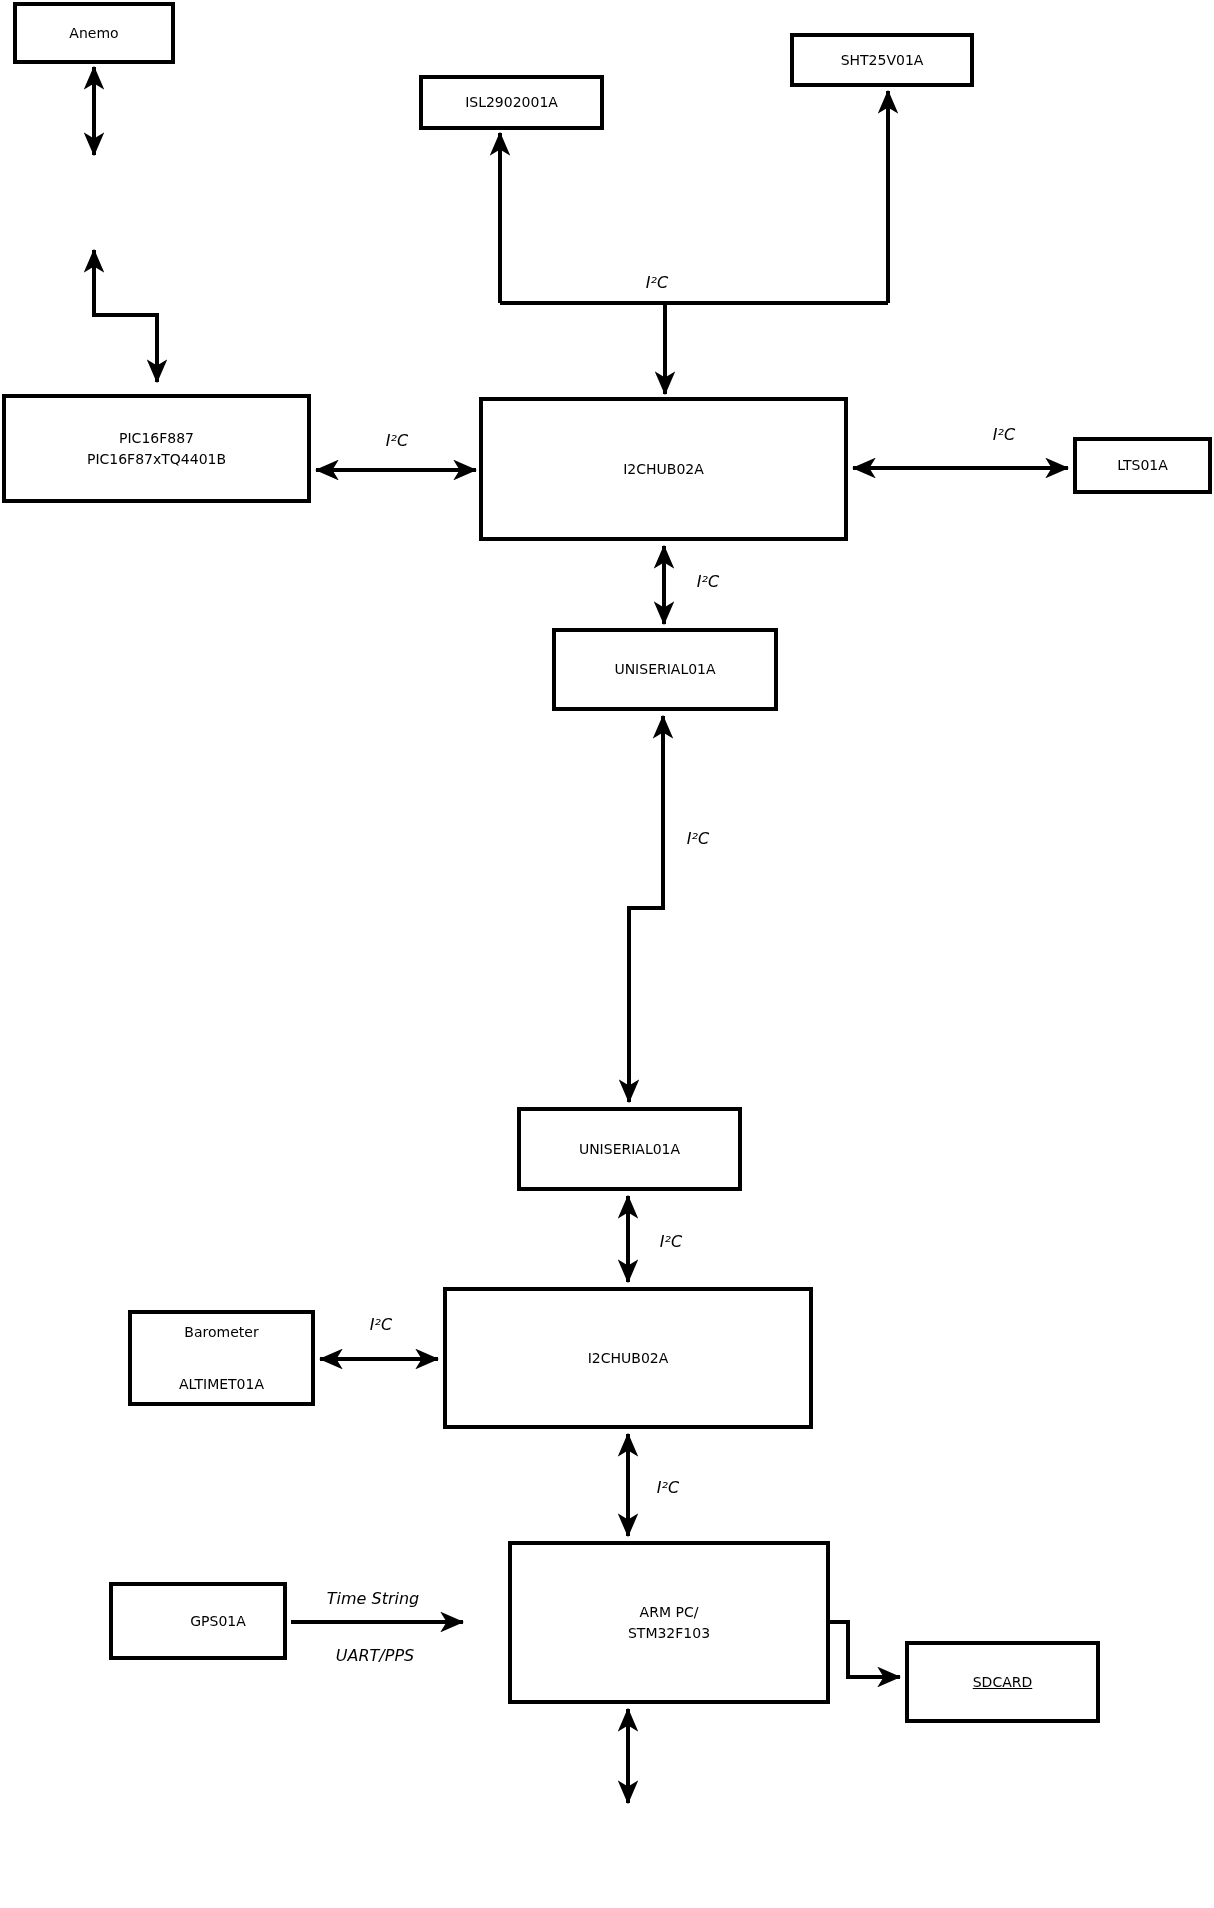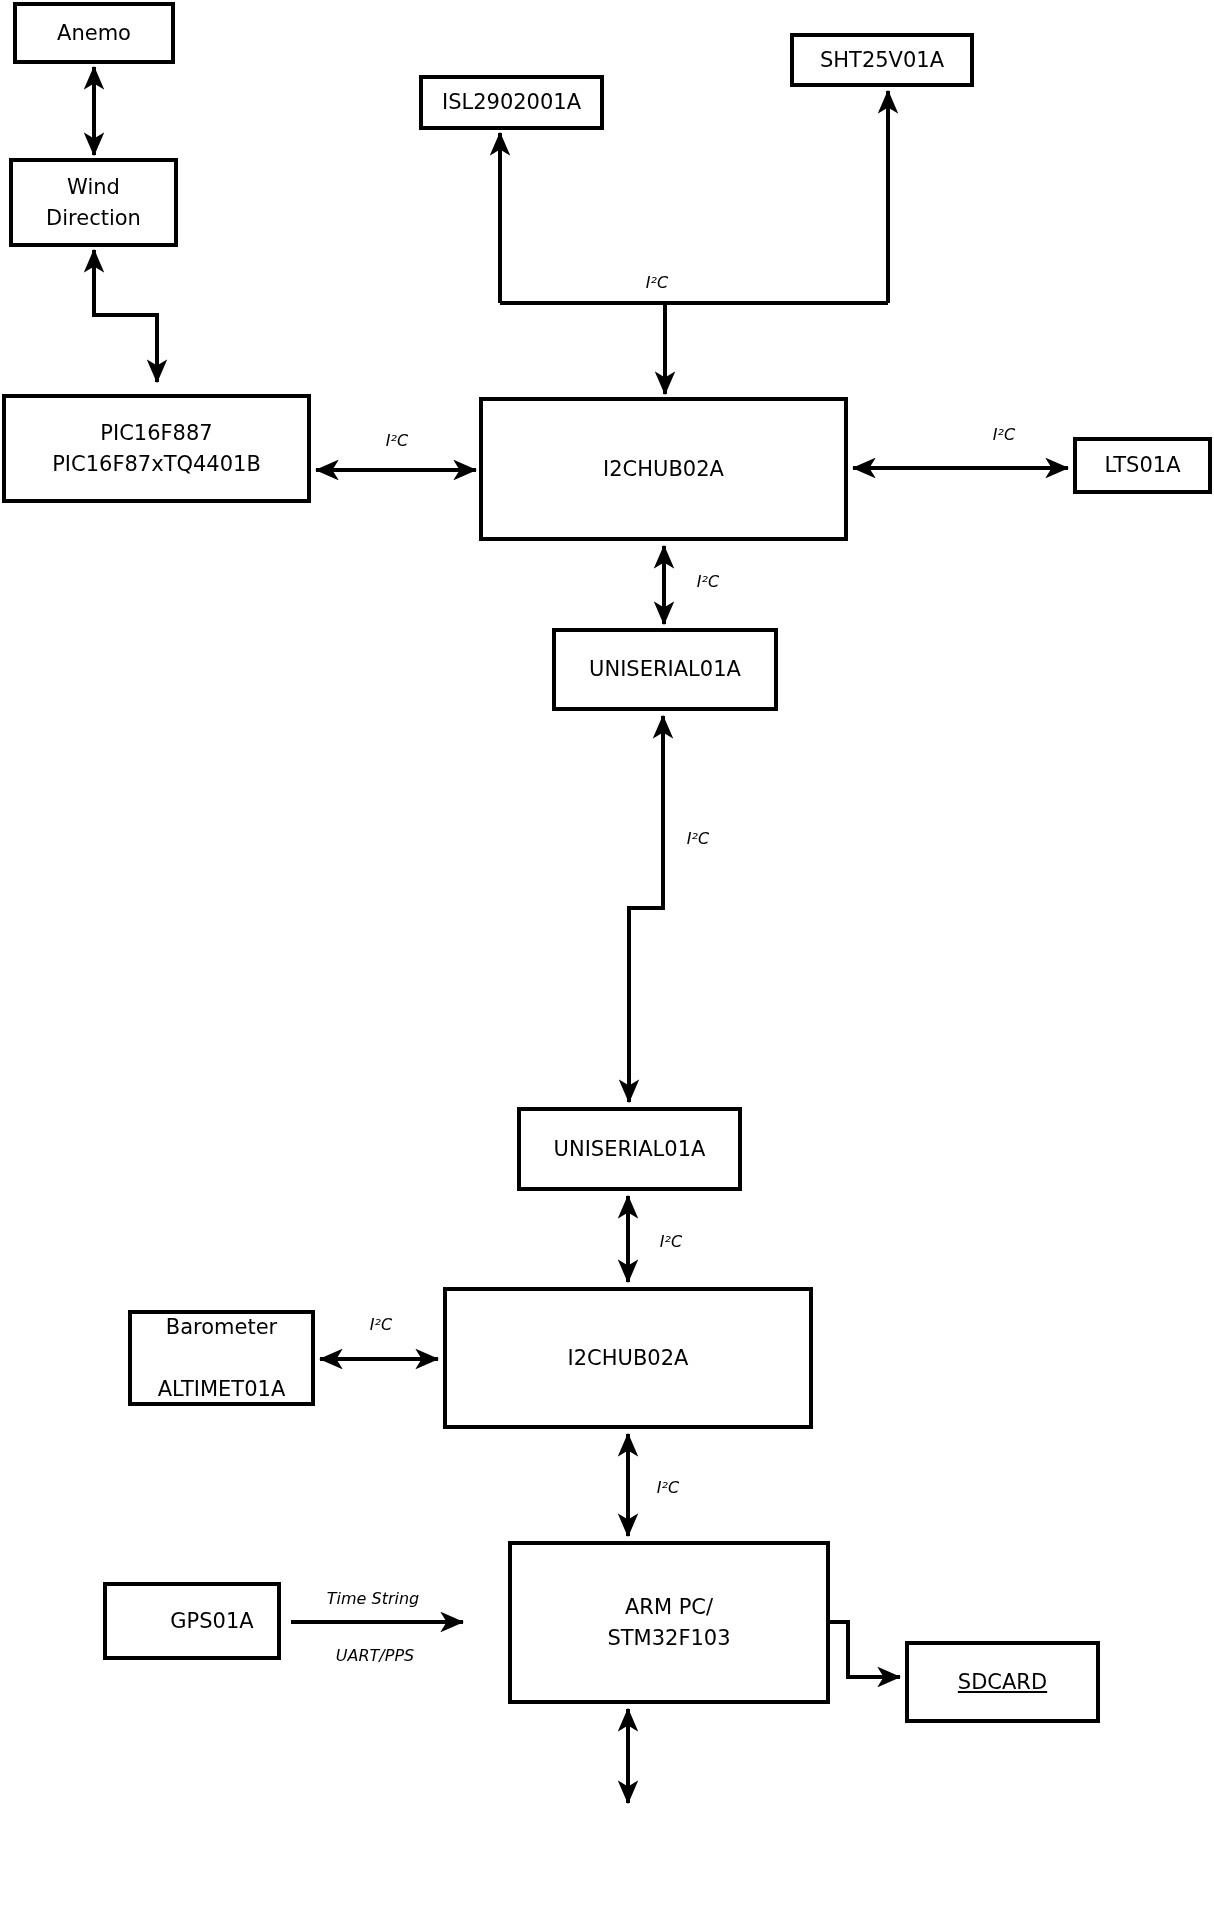--- a/index.html
+++ b/index.html
@@ -26,21 +26,21 @@
   .node {
     position: absolute;
     box-sizing: border-box;
     background: #ffffff;
     border: 4px solid #000000;
     display: flex;
     flex-direction: column;
     align-items: center;
     justify-content: center;
     text-align: center;
-    font-size: 21px;
+    font-size: 14px;
     line-height: 1.45;
     white-space: nowrap;
   }
   .edge-label {
     position: absolute;
     transform: translate(-50%, -50%);
     font-size: 16px;
     white-space: nowrap;
     font-style: italic;
   }
@@ -73,24 +73,20 @@
       <path d="M291,1622 L463,1622" marker-end="url(#ah)"></path>
       <path d="M795,1622 L848,1622 L848,1677 L900,1677" marker-start="url(#ah)" marker-end="url(#ah)"></path>
       <path d="M628,1709 L628,1803" marker-start="url(#ah)" marker-end="url(#ah)"></path>
     </g>
   </svg>
 
   <div class="node" style="left:13px; top:2px; width:162px; height:62px;">
     <span>Anemo</span>
   </div>
 
-  <div class="node" style="left:9px; top:158px; width:169px; height:89px;">
-    <span>Wind</span>
-    <span>Direction</span>
-  </div>
 
   <div class="node" style="left:2px; top:394px; width:309px; height:109px;">
     <span>PIC16F887</span>
     <span>PIC16F87xTQ4401B</span>
   </div>
 
   <div class="node" style="left:407px; top:75px; width:185px; height:55px;margin-left:12px;">
     <span>ISL2902001A</span>
   </div>
 
@@ -116,21 +112,21 @@
 
   <div class="node" style="left:443px; top:1287px; width:370px; height:142px;">
     <span>I2CHUB02A</span>
   </div>
 
   <div class="node" style="left:128px; top:1310px; width:187px; height:96px;gap:31px;">
     <span>Barometer</span>
     <span>ALTIMET01A</span>
   </div>
 
-  <div class="node" style="left:103px; top:1582px; width:178px; height:78px;padding-left:40px;">
+  <div class="node" style="left:109px; top:1582px; width:178px; height:78px;padding-left:40px;">
     <span>GPS01A</span>
   </div>
 
   <div class="node" style="left:468px; top:1541px; width:322px; height:163px;margin-left:40px;">
     <span>ARM PC/</span>
     <span>STM32F103</span>
   </div>
 
   <div class="node" style="left:905px; top:1641px; width:195px; height:82px;text-decoration:underline;">
     <span>SDCARD</span>

